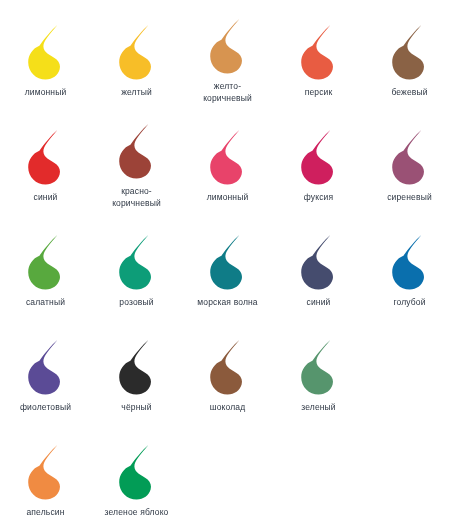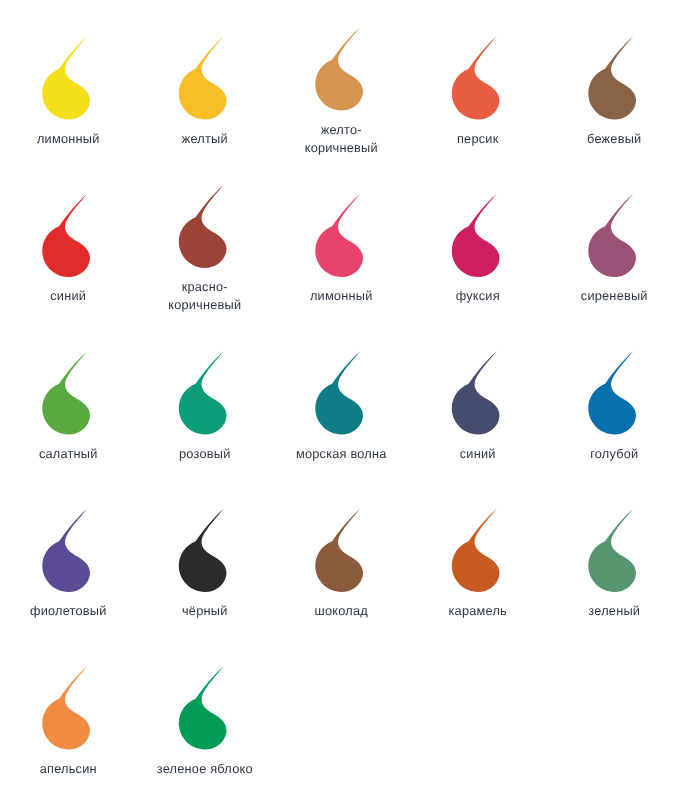--- a/index.html
+++ b/index.html
@@ -225,28 +225,20 @@
         <div class="drop-wrap">
           <svg class="drop-svg" viewBox="0 0 56 58" xmlns="http://www.w3.org/2000/svg">
             <path d="M40.2 1.2 C 40.2 1.2, 33.0 9.4, 29.2 14.6 C 26.6 18.2, 25.4 20.6, 25.4 23.4 C 25.4 26.4, 27.2 28.6, 29.4 30.4 C 32.4 32.8, 36.0 34.0, 38.6 36.6 C 41.6 39.6, 42.6 43.0, 41.6 46.6 C 40.0 52.4, 34.6 56.6, 27.6 56.6 C 18.0 56.6, 10.2 48.8, 10.2 39.2 C 10.2 31.8, 14.8 25.4, 21.4 22.8 C 25.4 17.0, 33.0 7.2, 40.2 1.2 Z" fill="#8B5A3C"></path>
           </svg>
         </div>
         <div class="swatch-label">шоколад</div>
       </div>
       <div class="swatch">
         <div class="drop-wrap">
           <svg class="drop-svg" viewBox="0 0 56 58" xmlns="http://www.w3.org/2000/svg">
-            <path d="M40.2 1.2 C 40.2 1.2, 33.0 9.4, 29.2 14.6 C 26.6 18.2, 25.4 20.6, 25.4 23.4 C 25.4 26.4, 27.2 28.6, 29.4 30.4 C 32.4 32.8, 36.0 34.0, 38.6 36.6 C 41.6 39.6, 42.6 43.0, 41.6 46.6 C 40.0 52.4, 34.6 56.6, 27.6 56.6 C 18.0 56.6, 10.2 48.8, 10.2 39.2 C 10.2 31.8, 14.8 25.4, 21.4 22.8 C 25.4 17.0, 33.0 7.2, 40.2 1.2 Z" fill="#C75B22"></path>
-          </svg>
-        </div>
-        <div class="swatch-label">карамель</div>
-      </div>
-      <div class="swatch">
-        <div class="drop-wrap">
-          <svg class="drop-svg" viewBox="0 0 56 58" xmlns="http://www.w3.org/2000/svg">
             <path d="M40.2 1.2 C 40.2 1.2, 33.0 9.4, 29.2 14.6 C 26.6 18.2, 25.4 20.6, 25.4 23.4 C 25.4 26.4, 27.2 28.6, 29.4 30.4 C 32.4 32.8, 36.0 34.0, 38.6 36.6 C 41.6 39.6, 42.6 43.0, 41.6 46.6 C 40.0 52.4, 34.6 56.6, 27.6 56.6 C 18.0 56.6, 10.2 48.8, 10.2 39.2 C 10.2 31.8, 14.8 25.4, 21.4 22.8 C 25.4 17.0, 33.0 7.2, 40.2 1.2 Z" fill="#56956D"></path>
           </svg>
         </div>
         <div class="swatch-label">зеленый</div>
       </div>
     </div>
     <div class="swatch-row partial">
       <div class="swatch">
         <div class="drop-wrap">
           <svg class="drop-svg" viewBox="0 0 56 58" xmlns="http://www.w3.org/2000/svg">

